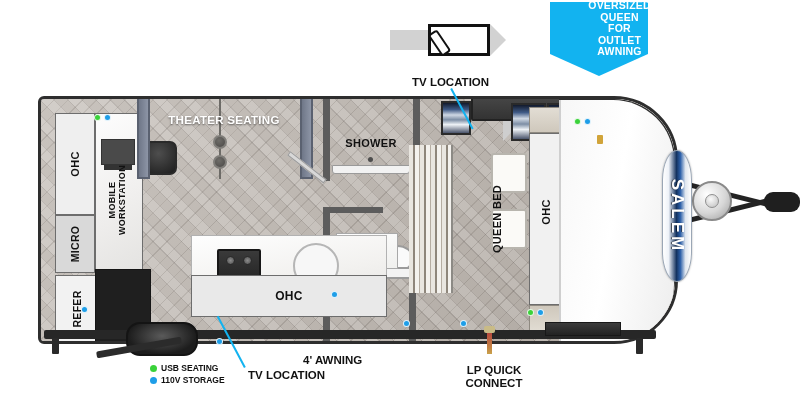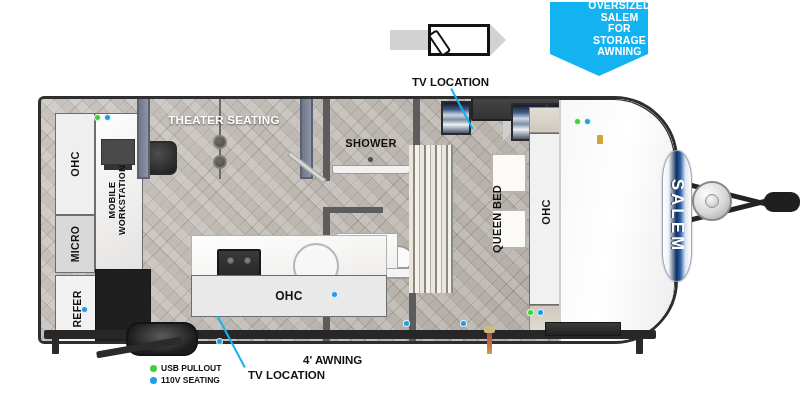--- a/index.html
+++ b/index.html
@@ -437,48 +437,52 @@
   <div class="brand">
     <div class="brand-text">SALEM</div>
     <div class="brand-sub">FOREST RIVER</div>
   </div>
 
   <div class="callout-arrow">
     <div class="ca-box" style="background: rgb(18, 179, 240);"></div>
     <div class="ca-tip" style="border-top-color: rgb(18, 179, 240);"></div>
     <div class="ca-text">
       <span>OVERSIZED</span>
-      <span>SALEM FOR</span>
-      <span>STORAGE</span>
+      <span>QUEEN FOR</span>
+      <span>OUTLET</span>
       <span>AWNING</span>
     </div>
   </div>
 
   <div class="tv-tail2"></div>
   <div class="tv-badge"></div>
   <div class="tv-remote"></div>
   <div class="tv-tail"></div>
   <div class="cap-text" style="left:412px;top:76px;font-size:11.5px;">TV LOCATION</div>
   <div class="leader" style="left:452px;top:88px;width:46px;height:2px;transform:rotate(62deg);"></div>
 
   <div class="cap-text" style="left:248px;top:369px;font-size:11.5px;">TV LOCATION</div>
   <div class="leader" style="left:244px;top:368px;width:58px;height:2px;transform:rotate(-118deg);"></div>
 
   <div class="cap-text" style="left:303px;top:354px;font-size:11.5px;">4' AWNING</div>
 
+  <div class="cap-text" style="left:448px;top:364px;font-size:11.5px;text-align:center;width:92px;line-height:13px;">
+    <span>LP QUICK</span><br>
+    <span>CONNECT</span>
+  </div>
 
 
   <div class="legend">
     <div class="legend-row">
       <span class="legend-dot" style="background: rgb(58, 210, 58);"></span>
-      <span>USB PULLOUT</span>
+      <span>USB SEATING</span>
     </div>
     <div class="legend-row">
       <span class="legend-dot" style="background: rgb(30, 158, 232);"></span>
-      <span>110V SEATING</span>
+      <span>110V STORAGE</span>
     </div>
   </div>
 
   <div id="dots">
       <div class="dot usb" style="left: 94px; top: 114px; background: rgb(58, 210, 58);"></div>
       <div class="dot v110" style="left: 104px; top: 114px; background: rgb(30, 158, 232);"></div>
       <div class="dot v110" style="left: 331px; top: 291px; background: rgb(30, 158, 232);"></div>
       <div class="dot v110" style="left: 216px; top: 338px; background: rgb(30, 158, 232);"></div>
       <div class="dot v110" style="left: 81px; top: 306px; background: rgb(30, 158, 232);"></div>
       <div class="dot usb" style="left: 527px; top: 309px; background: rgb(58, 210, 58);"></div>

